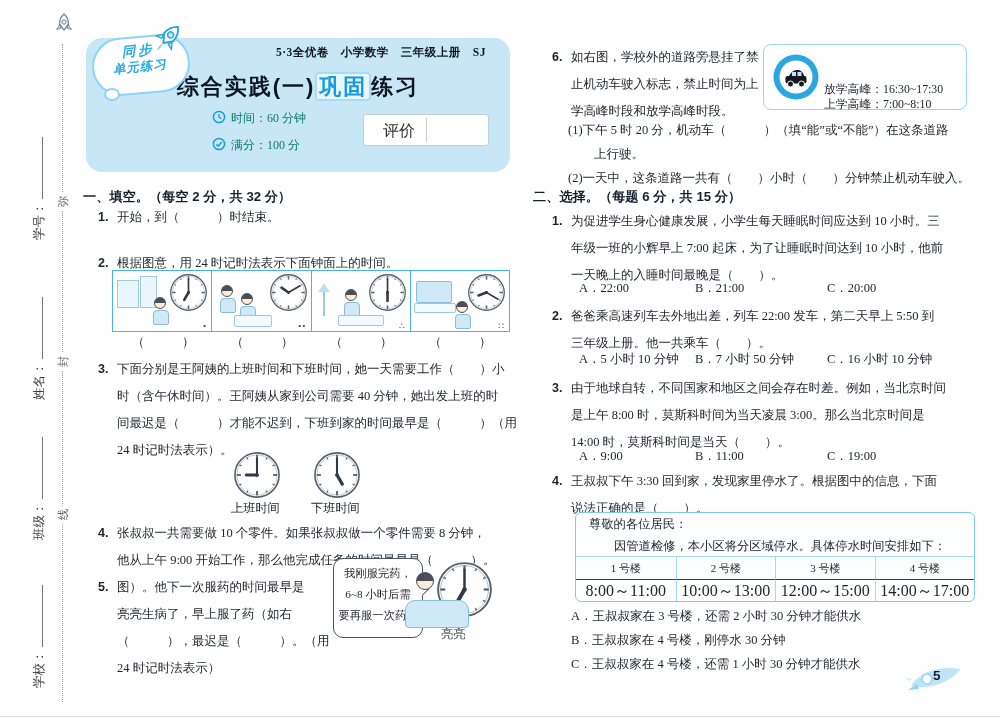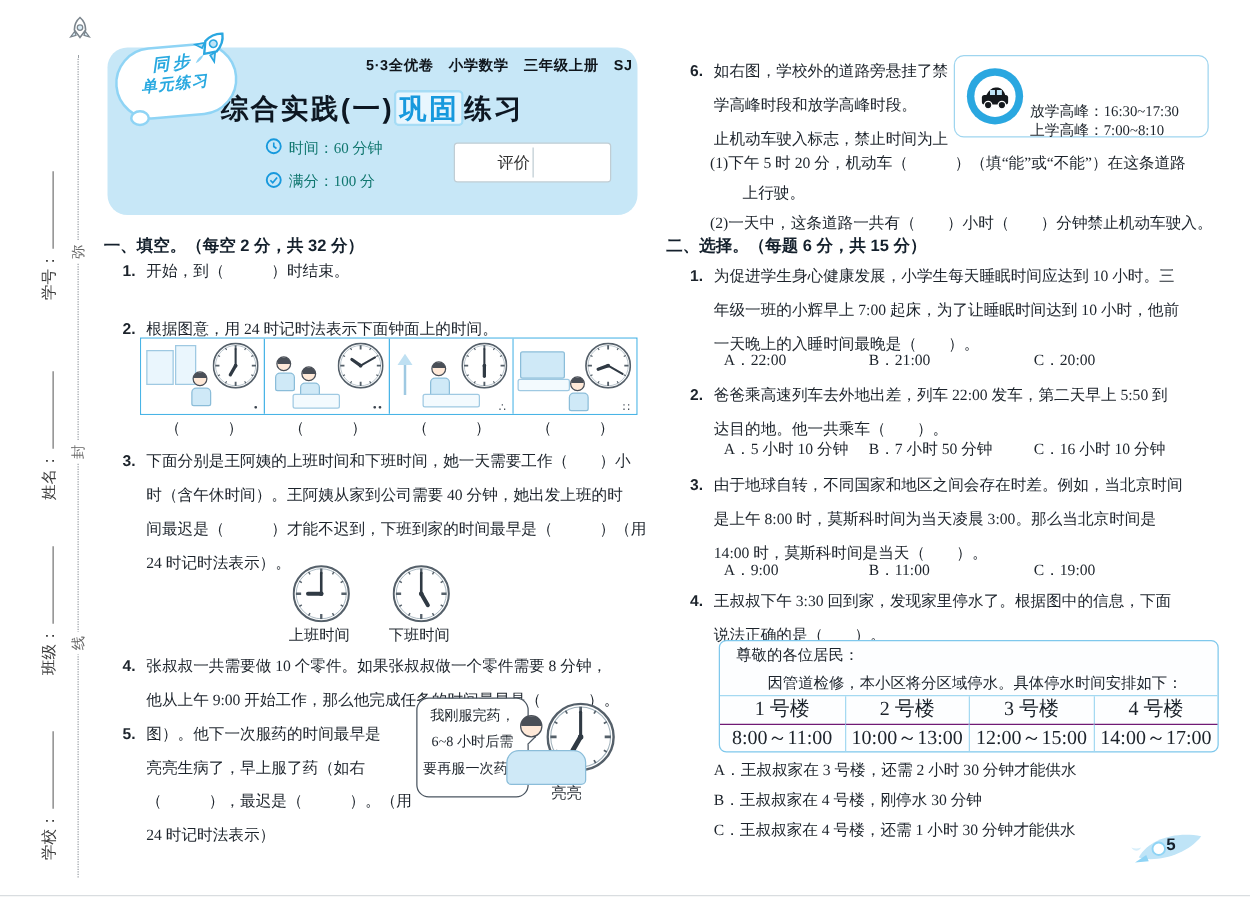--- a/index.html
+++ b/index.html
@@ -8,31 +8,31 @@
   .abs{position:absolute;}
   
   .seal-line{position:absolute;left:62px;top:44px;height:658px;border-left:1px dotted #9aa0a6;}
   .seal-char{position:absolute;left:54px;width:18px;text-align:center;transform:rotate(-90deg);
              font-size:11.5px;color:#666;background:#fff;padding:2px 0;z-index:2;}
   .m-item{position:absolute;left:30px;transform:rotate(-90deg);transform-origin:0 0;
           white-space:nowrap;font-size:12.5px;color:#3a3a3a;}
   .m-item .blank{display:inline-block;width:62px;height:12px;border-bottom:1.2px solid #777;margin-left:3px;}
   
   .band{position:absolute;left:86px;top:38px;width:424px;height:134px;background:#c7e7f7;border-radius:16px;}
-  .band-meta{position:absolute;right:4px;top:7px;font-family:Liberation Sans, sans-serif;
+  .band-meta{position:absolute;right:24px;top:7px;font-family:Liberation Serif, serif;
              font-weight:bold;font-size:11.5px;color:#10161c;letter-spacing:.5px;margin-left:10px;}
   .band-title{position:absolute;left:0;right:0;top:34px;text-align:center;
               font-family:"Liberation Sans",sans-serif;font-weight:bold;font-size:22px;color:#0d1722;letter-spacing:2px;}
   .band-title .hl{color:#1799dd;background:#e8f6fe;border:2px solid #a6dcf5;border-radius:4px;padding:0 2px;}
   .info-row{position:absolute;left:126px;font-size:12px;color:#0f766e;white-space:nowrap;}
   .info-row svg{vertical-align:-2px;margin-right:5px;}
   .eval-box{position:absolute;left:277px;top:76px;width:124px;height:30px;background:#fff;
             border:1px solid #c0cdd4;border-radius:3px;}
   .eval-box .divider{position:absolute;left:62px;top:3px;bottom:3px;border-left:1px solid #c0cdd4;}
-  .eval-box .lbl{position:absolute;left:16px;width:62px;top:6px;text-align:center;font-size:13px;color:#333;}
+  .eval-box .lbl{position:absolute;left:4px;width:62px;top:6px;text-align:center;font-size:16px;color:#333;}
   
   .badge{position:absolute;left:90px;top:24px;width:110px;height:76px;z-index:3;}
   .cloud{position:absolute;left:2px;top:12px;width:94px;height:54px;background:#fff;
          border:2px solid #8fd4f5;border-radius:30px;transform:rotate(-5deg);}
   .cloud-bump{position:absolute;left:14px;top:64px;width:12px;height:9px;background:#fff;
               border:2px solid #8fd4f5;border-radius:50%;}
   .badge-txt{position:absolute;left:0;top:18px;width:98px;text-align:center;transform:rotate(-6deg);
              font-family:"Liberation Sans",sans-serif;font-style:italic;font-weight:bold;color:#29a9e0;line-height:17px;}
   .badge-txt .b1{font-size:13.5px;letter-spacing:3px;}
   .badge-txt .b2{font-size:12.5px;letter-spacing:1px;}
@@ -77,21 +77,21 @@
   
   .sign-box{position:absolute;left:763px;top:44px;width:202px;height:64px;background:#fff;
             border:1.5px solid #9fd5ef;border-radius:8px;}
   .sign-box .s-line{position:absolute;left:60px;font-size:11.8px;white-space:nowrap;}
   .notice{position:absolute;left:575px;top:512px;width:398px;height:88px;background:#fdfeff;
           border:1.5px solid #7fc8ec;border-radius:6px;}
   .notice .n1{position:absolute;left:13px;top:3px;font-size:12.3px;}
   .notice .n2{position:absolute;left:38px;top:25px;font-size:12.3px;white-space:nowrap;}
   .ntable{position:absolute;left:0;right:0;bottom:0;height:44px;border-top:1px solid #a5d9f1;display:flex;flex-wrap:wrap;}
   .ntable .cell{width:25%;box-sizing:border-box;height:22px;line-height:22px;text-align:center;
-                border-left:1px solid #a5d9f1;font-size:16px;}
+                border-left:1px solid #a5d9f1;font-size:11px;}
   .ntable .cell:nth-child(4n+1){border-left:none;}
   .ntable .cell.v{border-top:1px solid #701a75;font-size:16px;}
   .pagenum{position:absolute;left:903px;top:662px;width:64px;height:34px;}
   .pagenum .num{position:absolute;left:30px;top:6px;font-family:"Liberation Sans",sans-serif;
                 font-weight:bold;font-size:13.5px;color:#15202c;}
   .bottom-rule{position:absolute;left:0;right:0;top:716px;border-top:1px solid #d9dde0;}
 </style>
 </head>
 <body>
 
@@ -356,22 +356,22 @@
     <div>6~8 小时后需</div>
     <div>要再服一次药。</div>
   </div>
   <div class="boy-head"></div>
   <div class="blanket"></div>
   <span class="t" style="left:441px;top:626px;font-size:12.2px;z-index:3;">亮亮</span>
 
   <div class="q" style="left:571px;top:44px;">
     <span class="qnum">6.</span>
     <div>如右图，学校外的道路旁悬挂了禁</div>
+    <div>止机动车驶入标志，禁止时间为上</div>
     <div>学高峰时段和放学高峰时段。</div>
-    <div>止机动车驶入标志，禁止时间为上</div>
   </div>
   <div class="sign-box">
     <svg class="abs" style="left:8px;top:8px;" width="48" height="48" viewBox="0 0 48 48">
       <circle cx="24" cy="24" r="22.5" fill="#2aa7e0"></circle>
       <circle cx="24" cy="24" r="16.5" fill="#ffffff"></circle>
       <path d="M16.5 24q3.5-7 8-7h2q4.5 1 6 7z" fill="#15191d"></path>
       <rect x="13.5" y="23" width="21" height="7.5" rx="2" fill="#15191d"></rect>
       <rect x="20" y="19" width="4" height="4" fill="#bfe4f7"></rect>
       <rect x="25.5" y="19" width="4" height="4" fill="#bfe4f7"></rect>
       <circle cx="18.5" cy="31" r="3" fill="#15191d" stroke="#fff" stroke-width="1"></circle>
@@ -394,21 +394,21 @@
     <div>年级一班的小辉早上 7:00 起床，为了让睡眠时间达到 10 小时，他前</div>
     <div>一天晚上的入睡时间最晚是（　　）。</div>
   </div>
   <div class="opts" style="left:579px;top:280px;">
     <span class="o1">A．22:00</span><span class="o2">B．21:00</span><span>C．20:00</span>
   </div>
 
   <div class="q" style="left:571px;top:303px;">
     <span class="qnum">2.</span>
     <div>爸爸乘高速列车去外地出差，列车 22:00 发车，第二天早上 5:50 到</div>
-    <div>达目的地。他一共乘车（　　）。</div>
+    <div>三年级上册。他一共乘车（　　）。</div>
   </div>
   <div class="opts" style="left:579px;top:351px;">
     <span class="o1">A．5 小时 10 分钟</span><span class="o2">B．7 小时 50 分钟</span><span>C．16 小时 10 分钟</span>
   </div>
 
   <div class="q" style="left:571px;top:375px;">
     <span class="qnum">3.</span>
     <div>由于地球自转，不同国家和地区之间会存在时差。例如，当北京时间</div>
     <div>是上午 8:00 时，莫斯科时间为当天凌晨 3:00。那么当北京时间是</div>
     <div>14:00 时，莫斯科时间是当天（　　）。</div>

